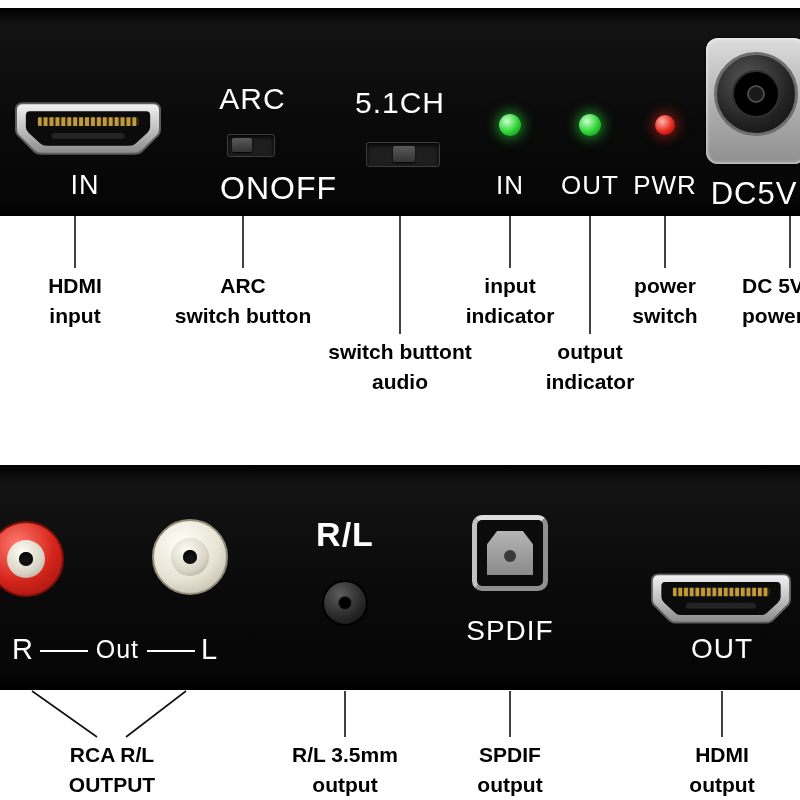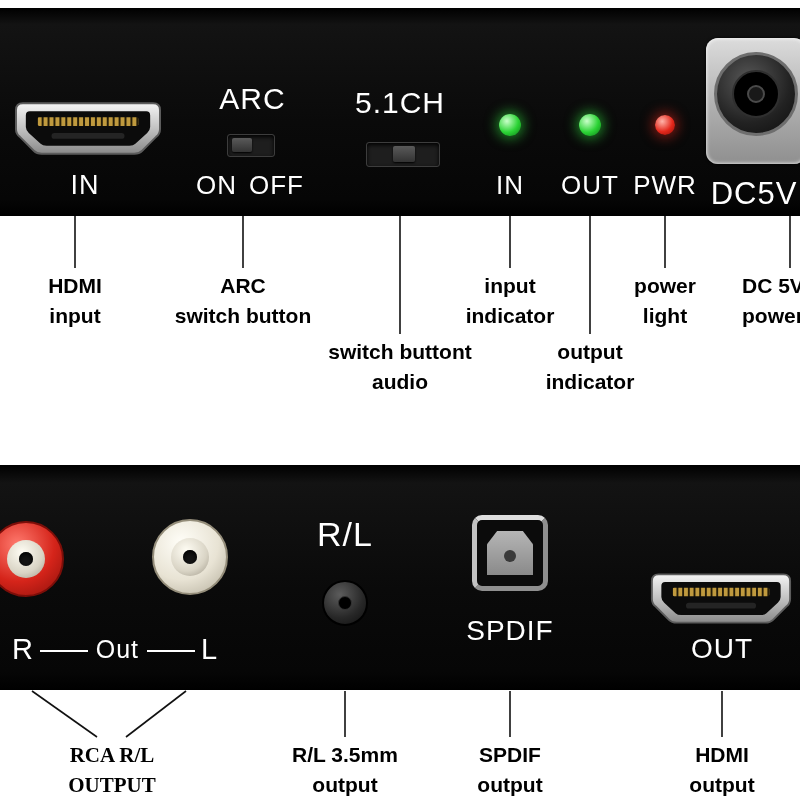--- a/index.html
+++ b/index.html
@@ -14,21 +14,21 @@
   }
   .front{top:8px;height:208px;}
   .back{top:465px;height:225px;}
   
   .plabel{
     position:absolute;color:#fff;text-align:center;
     font-size:26px;letter-spacing:1px;white-space:nowrap;
   }
   .states{
     position:absolute;color:#fff;display:flex;justify-content:space-between;
-    font-size:26px;letter-spacing:1px;
+    font-size:32px;letter-spacing:1px;margin-left:24px;
   }
   
   .hdmi-port{position:absolute;}
   .hdmi-port svg{display:block;width:100%;height:100%;}
   .hdmi-in{left:14px;top:94px;width:148px;height:54px;}
   .lbl-hdmi-in{left:55px;top:162px;width:60px;font-size:27px;}
   .lbl-arc-title{left:210px;top:74px;width:85px;font-size:30px;}
   .lbl-audio-title{left:352px;top:78px;width:96px;font-size:30px;}
   .arc-states{left:196px;top:162px;width:108px;}
   .audio-states{left:322px;top:162px;width:158px;}
@@ -97,21 +97,21 @@
   .rca-hole{
     position:absolute;inset:12px;border-radius:50%;background:#141414;
     box-shadow:inset 0 2px 5px #000;
   }
   .rca-row{
     position:absolute;left:12px;top:168px;width:206px;display:flex;align-items:center;color:#fff;
   }
   .rca-row .r,.rca-row .l{font-size:29px;letter-spacing:1px;}
   .rca-row .out{font-size:25px;letter-spacing:1px;padding:0 2px;}
   .rca-row .tie{flex:1;height:2px;background:#fff;margin:2px 6px 0 6px;}
-  .lbl-jack-title{left:300px;top:50px;width:90px;font-size:34px;font-weight:normal;}
+  .lbl-jack-title{left:300px;top:50px;width:90px;font-size:34px;font-weight:bold;}
   .jack{
     position:absolute;left:322px;top:115px;width:46px;height:46px;border-radius:50%;
     background:radial-gradient(circle at 38% 30%,#5c5c5c,#272727 60%,#0f0f0f);
     border:2px solid #000;box-sizing:border-box;
   }
   .jack-hole{position:absolute;inset:14px;border-radius:50%;background:#000;border:1px solid #333;}
   .spdif{
     position:absolute;left:472px;top:50px;width:76px;height:76px;border-radius:10px;
     border:5px solid;border-color:#dedede #8f8f8f #8f8f8f #c2c2c2;background:#0b0b0b;
     box-sizing:border-box;
@@ -133,21 +133,21 @@
     position:absolute;text-align:center;font-weight:bold;color:#000;
     font-size:21px;line-height:1.45;white-space:nowrap;
   }
   .a-hdmi{left:10px;top:271px;width:130px;}
   .a-arc{left:158px;top:271px;width:170px;}
   .a-input{left:445px;top:271px;width:130px;}
   .a-power{left:600px;top:271px;width:130px;}
   .a-dc{left:742px;top:271px;width:70px;text-align:left;}
   .a-audio{left:318px;top:337px;width:164px;}
   .a-output{left:518px;top:337px;width:144px;}
-  .a-rca{left:38px;top:740px;width:148px;font-family:Liberation Serif, serif;}
+  .a-rca{left:38px;top:740px;width:148px;}
   .a-jack{left:272px;top:740px;width:146px;}
   .a-spdif{left:445px;top:740px;width:130px;}
   .a-hdmi-out{left:652px;top:740px;width:140px;}
   
   .callouts{position:absolute;left:0;top:0;width:800px;height:800px;pointer-events:none;}
 </style>
 </head>
 <body>
 
 <div class="stage">
@@ -248,21 +248,21 @@
   <div class="anno a-input">
     <div>input</div>
     <div>indicator</div>
   </div>
   <div class="anno a-output">
     <div>output</div>
     <div>indicator</div>
   </div>
   <div class="anno a-power">
     <div>power</div>
-    <div>light</div>
+    <div>switch</div>
   </div>
   <div class="anno a-dc">
     <div>DC 5V</div>
     <div>power</div>
   </div>
 
   
   <section class="panel back">
 
     <div class="rca rca-red">

